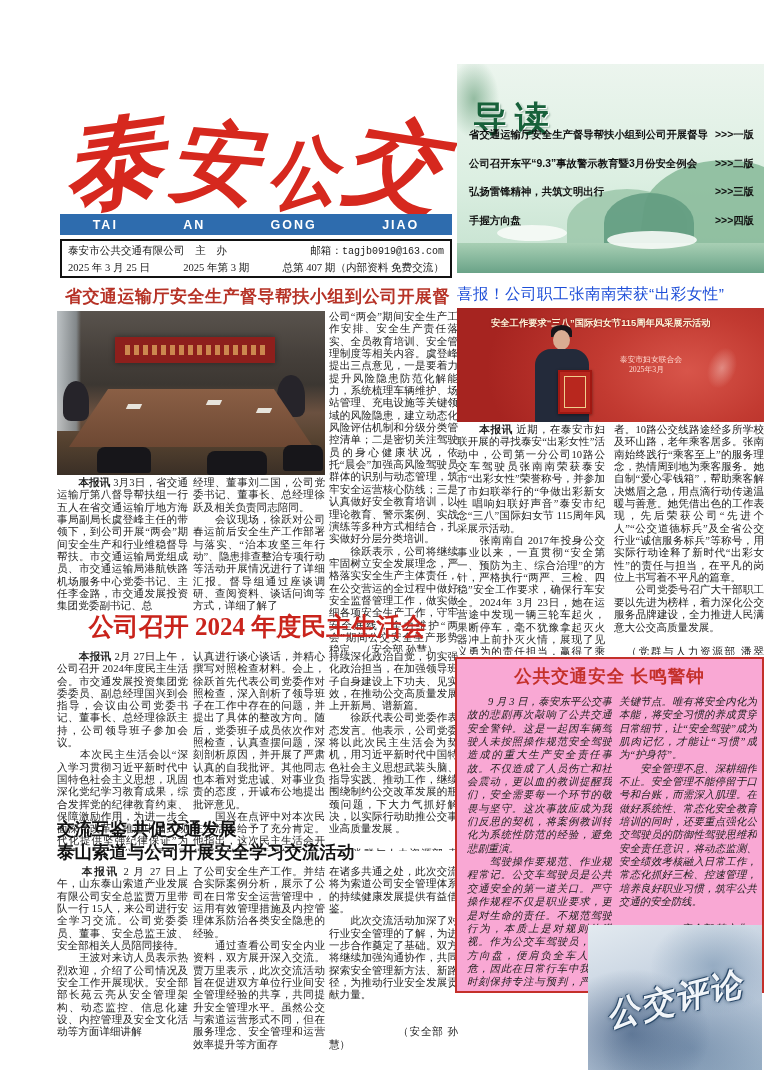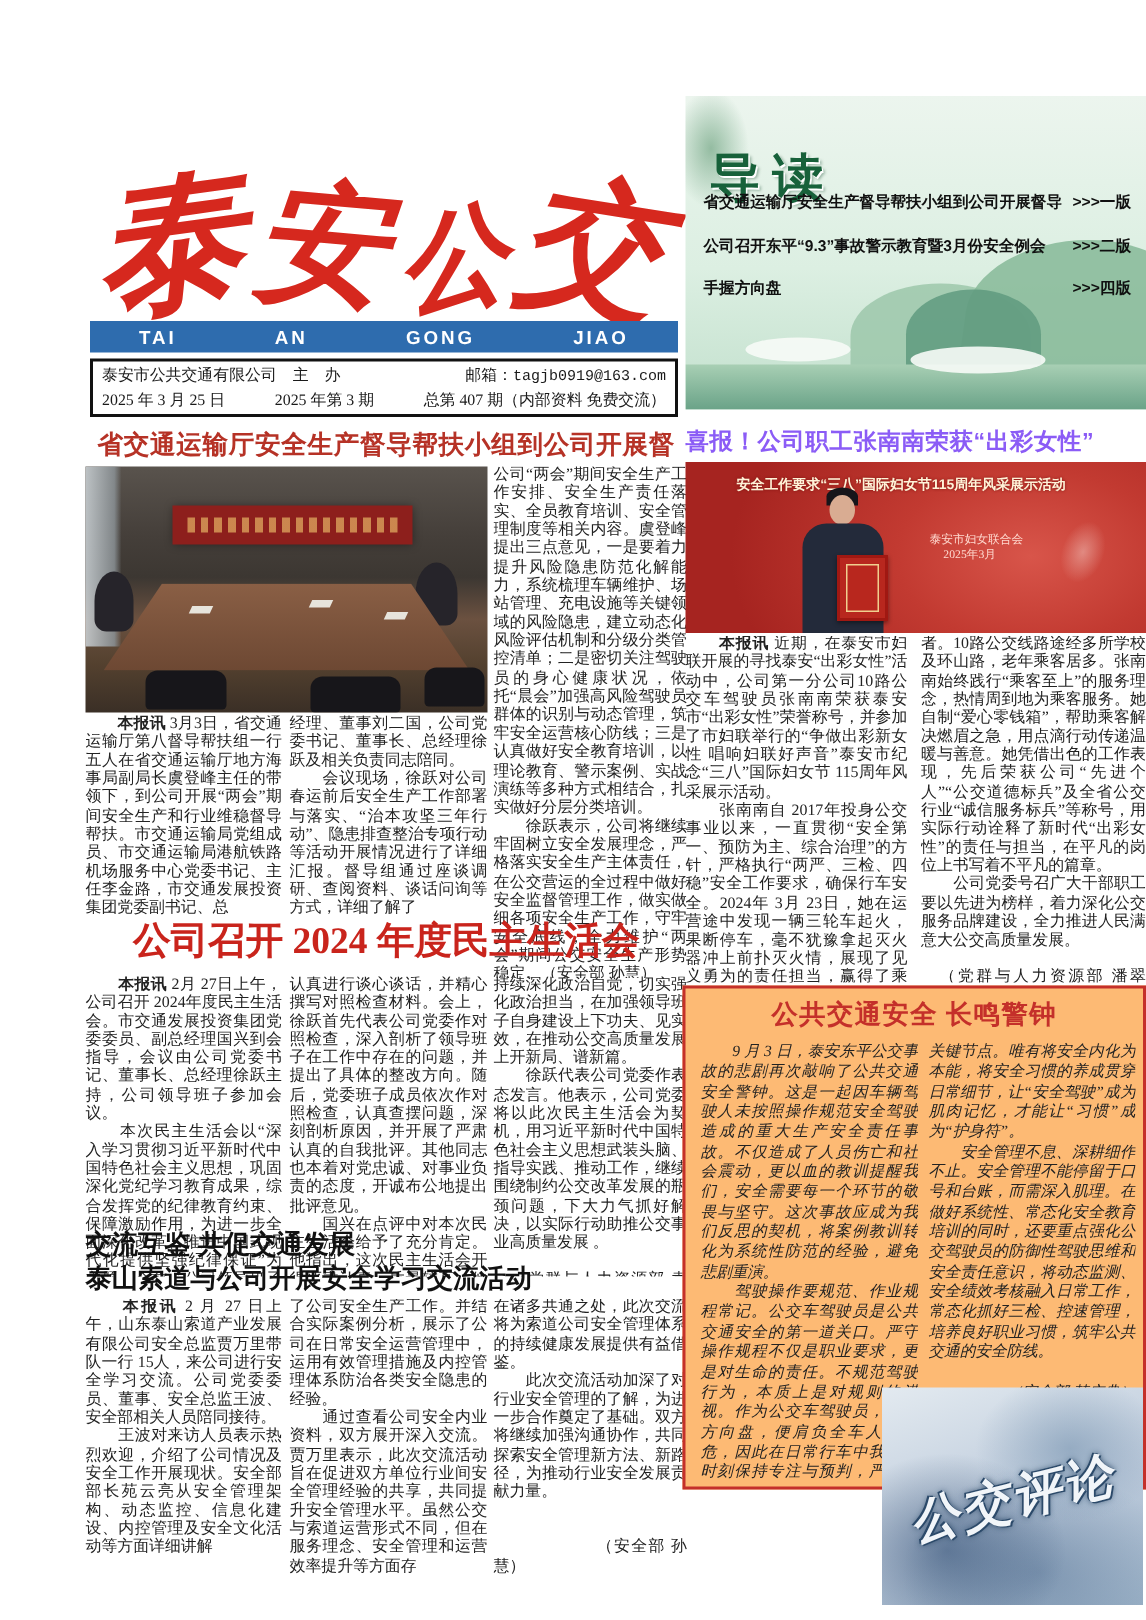--- a/index.html
+++ b/index.html
@@ -45,21 +45,21 @@
                 font-family:"Liberation Sans",sans-serif; font-weight:bold; font-size:10.4px;
                 color:#101010; margin-bottom:14.5px; }
   .guide-item .pg { white-space:nowrap; margin-left:4px; }
 
   
   .hl-red { position:absolute; text-align:center; font-weight:bold; color:#b63226;
             font-size:17px; letter-spacing:.5px; }
   .hl-big-red { position:absolute; text-align:center; font-weight:bold; color:#c9241c; font-size:25px; }
   .hl-black { position:absolute; text-align:left; font-weight:bold; color:#111;
               font-family:"Liberation Sans",sans-serif; font-size:17.5px; }
-  .hl-black-left { position:absolute; font-weight:bold; color:#8b5cf6;
+  .hl-black-left { position:absolute; font-weight:normal; color:#1d4ed8;
               font-family:"Liberation Sans",sans-serif; font-size:15.5px; letter-spacing:.5px; }
 
   
   .body { position:absolute; font-size:10.6px; line-height:12.35px; text-align:justify;
           white-space:pre-wrap; color:#222; overflow:hidden; }
   .body b { font-weight:bold; }
   .body2 { line-height:12.3px; }
 
   
   .photo1 { position:absolute; left:57px; top:311px; width:268px; height:164px; overflow:hidden;
@@ -93,21 +93,21 @@
   .photo2 .hair { position:absolute; left:94px; top:17px; width:21px; height:12px; border-radius:50% 50% 0 0;
                   background:#17151a; }
   .photo2 .torso { position:absolute; left:78px; top:41px; width:54px; height:73px;
                    border-radius:16px 16px 0 0; background:#232a3a; }
   .photo2 .cert { position:absolute; left:101px; top:62px; width:34px; height:44px; background:#b8271e;
                   border:2px solid #a01812; box-shadow:0 1px 3px rgba(0,0,0,.45); }
   .photo2 .cert i { position:absolute; inset:4px; border:1px solid #f0cf8e; }
 
   
   .alarm-box { position:absolute; left:455px; top:657px; width:309px; height:336px;
-               border:2.5px solid #c4302a; background:#fdba74; }
+               border:2.5px solid #c4302a; background:#f9a8d4; }
   .alarm-title { position:absolute; left:0; top:5px; width:100%; text-align:center; font-weight:bold;
                  font-size:17.5px; color:#c4302a; letter-spacing:1px; }
   .alarm-col { font-style:italic; font-family:"Liberation Serif",serif; }
 
   
   .ink { position:absolute; left:588px; top:925px; width:174px; height:145px; z-index:5; overflow:hidden;
          background:
            radial-gradient(90px 70px at 72% 28%, rgba(110,140,170,.55), transparent 70%),
            radial-gradient(110px 90px at 25% 75%, rgba(35,65,105,.55), transparent 72%),
            radial-gradient(130px 100px at 60% 85%, rgba(80,110,145,.5), transparent 70%),
@@ -160,20 +160,24 @@
     <div class="guide-items">
       <div class="guide-item">
         <span>省交通运输厅安全生产督导帮扶小组到公司开展督导</span>
           <span class="pg">&gt;&gt;&gt;一版</span>
       </div>
       <div class="guide-item">
         <span>公司召开东平“9.3”事故警示教育暨3月份安全例会</span>
           <span class="pg">&gt;&gt;&gt;二版</span>
       </div>
       <div class="guide-item">
+        <span>弘扬雷锋精神，共筑文明出行</span>
+          <span class="pg">&gt;&gt;&gt;三版</span>
+      </div>
+      <div class="guide-item">
         <span>手握方向盘</span>
           <span class="pg">&gt;&gt;&gt;四版</span>
       </div>
     </div>
   </div>
 
   <div class="hl-red" style="left:57px;top:285px;width:401px;">省交通运输厅安全生产督导帮扶小组到公司开展督导</div>
 
   <div class="photo1">
     <div class="win"></div>

